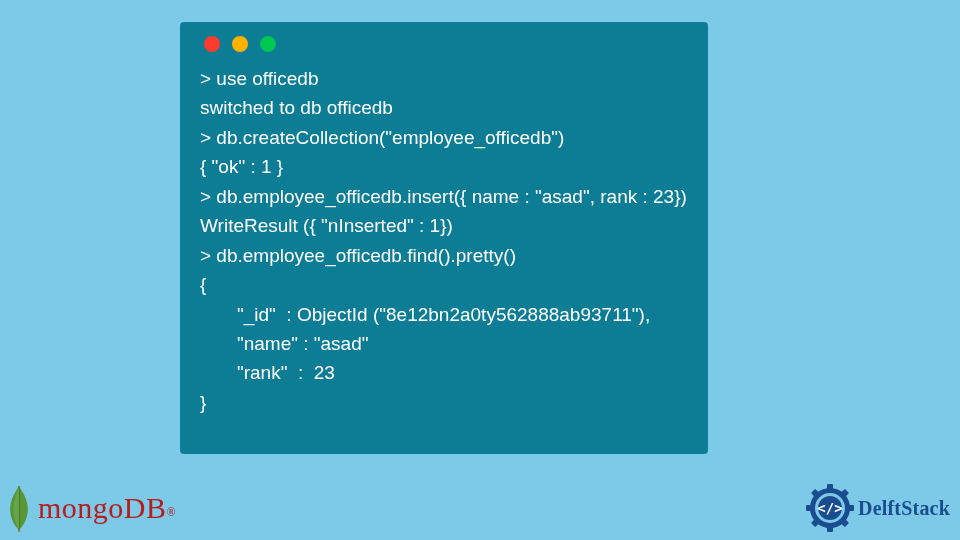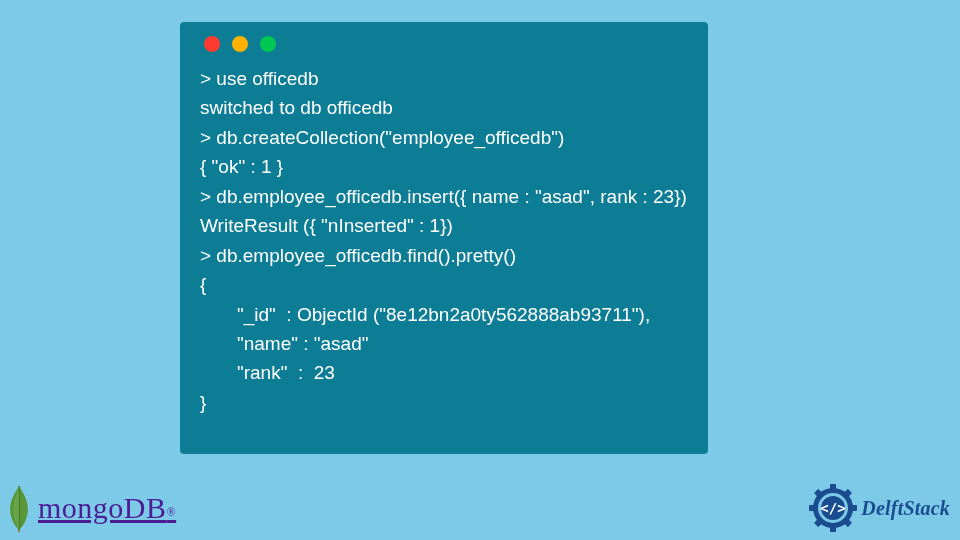--- a/index.html
+++ b/index.html
@@ -57,41 +57,39 @@
     gap: 6px;
   }
   .leaf {
     width: 26px;
     height: 48px;
     position: relative;
   }
   .leaf svg { display: block; }
   .mongo-text {
     font-size: 30px;
-    color: #4c1d95;
+    color: #b91c1c;
     font-family: Georgia, 'Times New Roman', serif;
     letter-spacing: 0.5px;
-    text-decoration: underline;
   }
   .mongo-text .r {
     font-size: 12px;
     vertical-align: baseline;
     position: relative;
     top: -2px;
   }
   .delft {
     display: flex;
     align-items: center;
     gap: 4px;
   }
   .delft-logo svg { display: block; }
   .delft-text {
     font-size: 20px;
     color: #1a4d8f;
-    font-style: italic;
     font-weight: 600;
     font-family: Georgia, serif;
     letter-spacing: 0.2px;
   }
 </style>
 </head>
 <body>
 
 <div class="terminal">
   <div class="dots">

